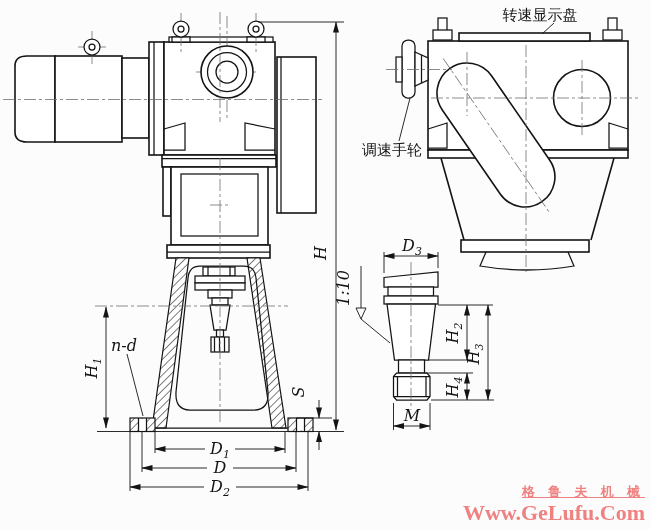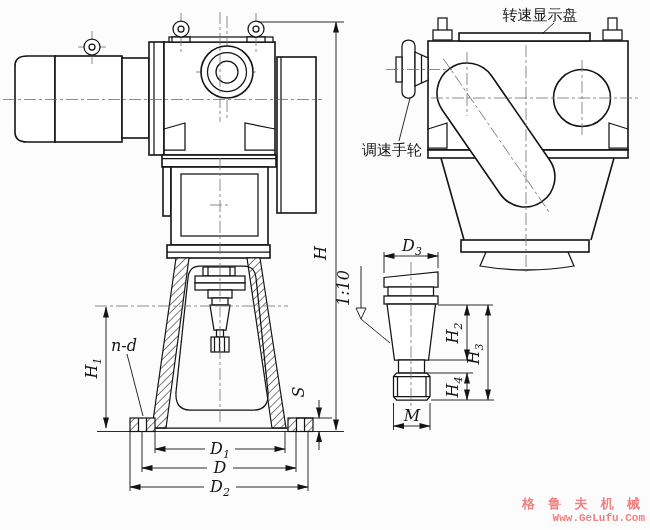--- a/index.html
+++ b/index.html
@@ -11,22 +11,22 @@
   .o2 {fill:#fff;stroke:#141414;stroke-width:1.25;}
   .on {fill:none;stroke:#141414;stroke-width:1.6;}
   .on2{fill:none;stroke:#141414;stroke-width:1.25;}
   .t  {fill:none;stroke:#141414;stroke-width:0.9;}
   .c  {fill:none;stroke:#6f6f6f;stroke-width:0.8;stroke-dasharray:12 3 3 3;}
   .hb {fill:url(#hat);stroke:#141414;stroke-width:1.2;}
   .dim{font:italic 16px "DejaVu Serif","Liberation Serif",serif;fill:#141414;}
   .sub{font-size:11px;}
   .cjk{font:15px "Liberation Serif",serif;fill:#141414;}
   .wm{position:absolute;right:5px;bottom:5px;text-align:right;color:#ef8181;font-weight:bold;line-height:1.15;}
-  .wm .l1{font-size:13px;letter-spacing:5px;font-family:"Liberation Serif",serif;}
-  .wm .l2{font-size:11px;font-family:Liberation Mono, monospace;}
+  .wm .l1{font-size:13px;letter-spacing:5px;font-family:"Liberation Serif",serif;text-decoration:underline;}
+  .wm .l2{font-size:22px;font-family:Liberation Serif, serif;}
 </style>
 </head>
 <body>
 
 <div id="stage">
 <svg width="650" height="530" viewBox="0 0 650 530">
   <defs>
     <pattern id="hat" patternUnits="userSpaceOnUse" width="5.5" height="5.5" patternTransform="rotate(45)">
       <rect width="5.5" height="5.5" fill="#fff"></rect>
       <line x1="0" y1="0" x2="0" y2="5.5" stroke="#141414" stroke-width="1.1"></line>

